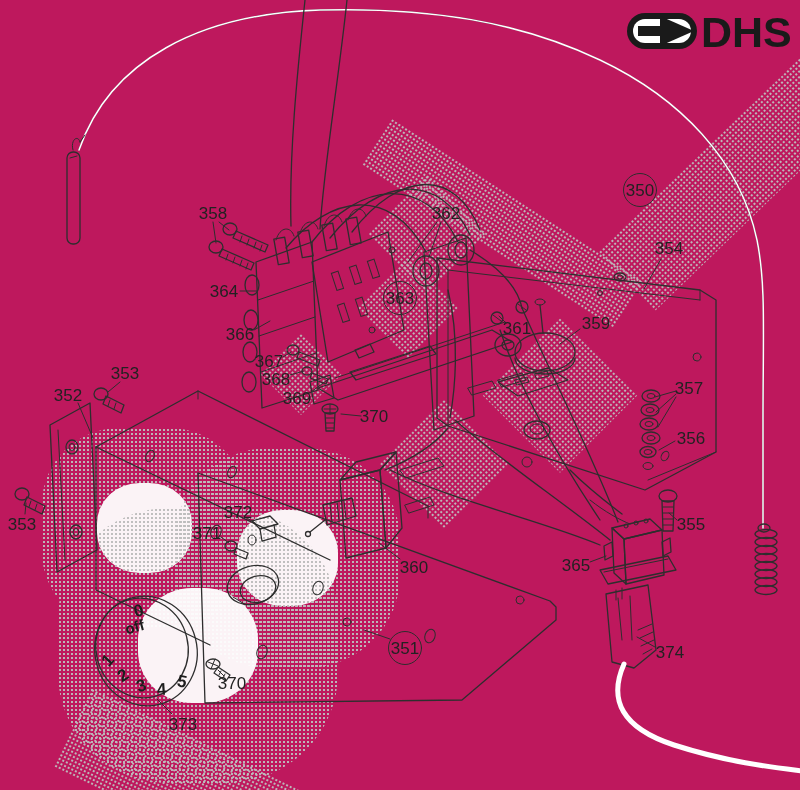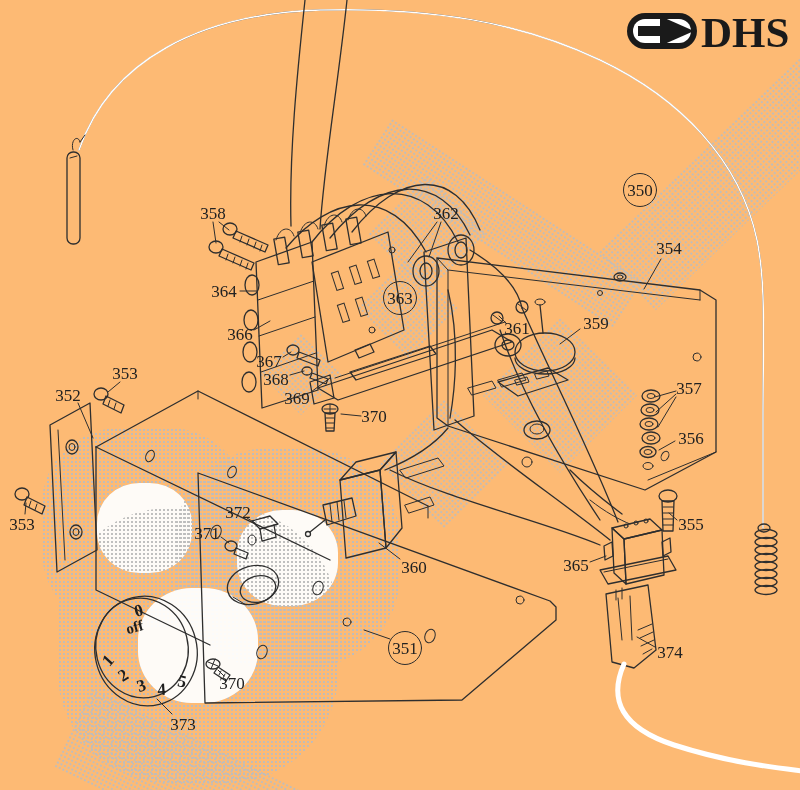--- a/index.html
+++ b/index.html
@@ -1,17 +1,17 @@
 <!DOCTYPE html>
 <html><head>
 <meta charset="utf-8">
 <style>
   html,body{margin:0;padding:0;background:#ffffff;}
-  .stage{position:relative;width:800px;height:790px;overflow:hidden;background:#fdba74;
-         font-family:Liberation Serif, serif;}
+  .stage{position:relative;width:800px;height:790px;overflow:hidden;background:#be185d;
+         font-family:Liberation Sans, sans-serif;}
   
   .wm{position:absolute;
       background-image:radial-gradient(circle,#bdbdbd 1.1px, transparent 1.25px);
       background-size:4px 4px;opacity:.95;}
   .wm .hole{position:absolute;background:#fff;border-radius:45%;}
   svg.art{position:absolute;left:0;top:0;z-index:2;}
   svg.art .ln{stroke:#2e2e2e;fill:none;stroke-width:1.3;stroke-linecap:round;stroke-linejoin:round;}
   svg.art .thin{stroke:#2e2e2e;fill:none;stroke-width:1;stroke-linecap:round;}
   svg.art .wh{stroke:#ffffff;fill:none;stroke-linecap:round;}
   svg.art .callout-text{fill:#222;font-size:17px;}

